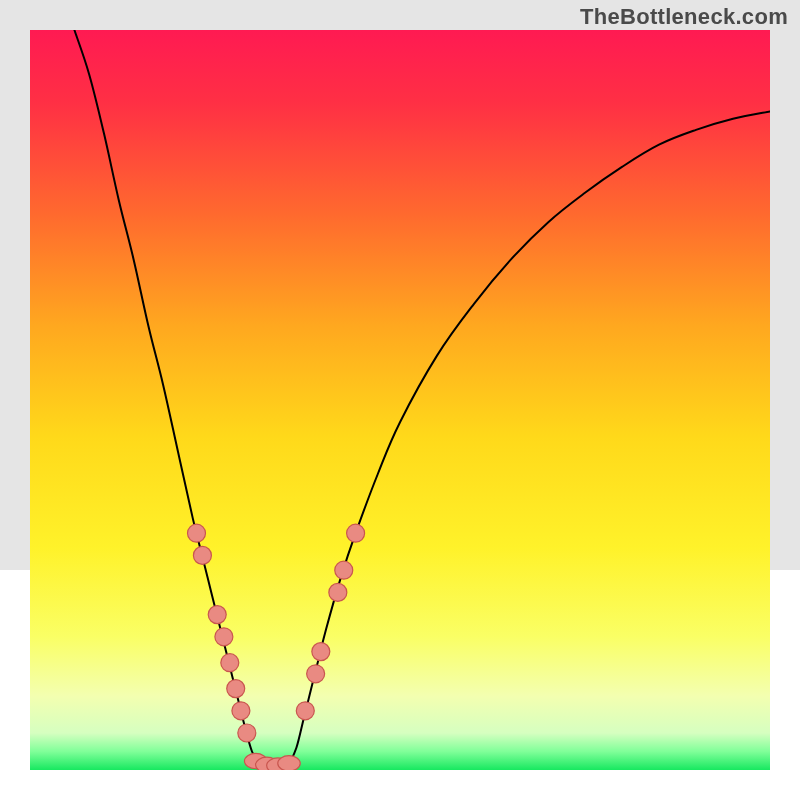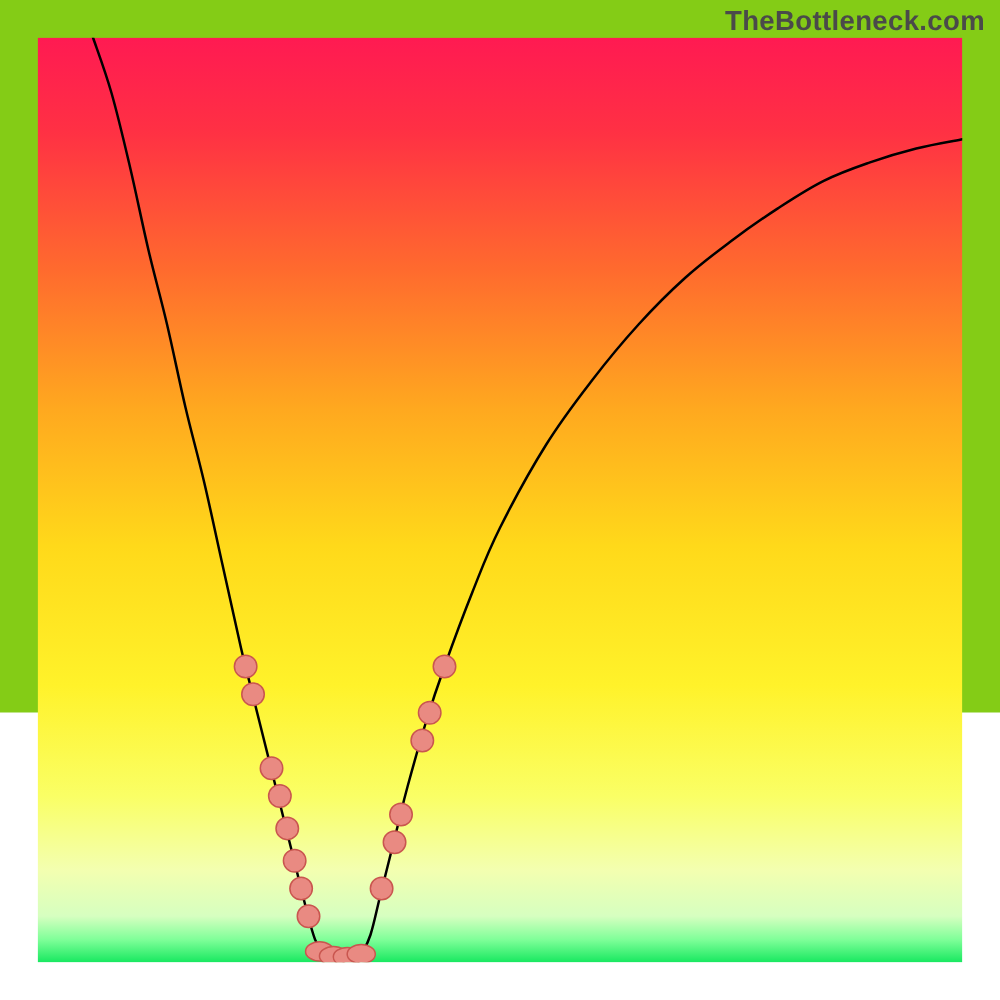--- a/index.html
+++ b/index.html
@@ -6,21 +6,21 @@
     margin: 0;
     padding: 0;
     width: 800px;
     height: 800px;
     overflow: hidden;
     font-family: Arial, Helvetica, sans-serif;
   }
   .outer {
     width: 800px;
     height: 570px;
-    background: #84cc16;
+    background: #e5e5e5;
     position: relative;
   }
   .watermark {
     position: absolute;
     top: 4px;
     right: 12px;
     color: #4a4a4a;
     font-size: 22px;
     font-weight: 600;
     letter-spacing: 0.3px;

